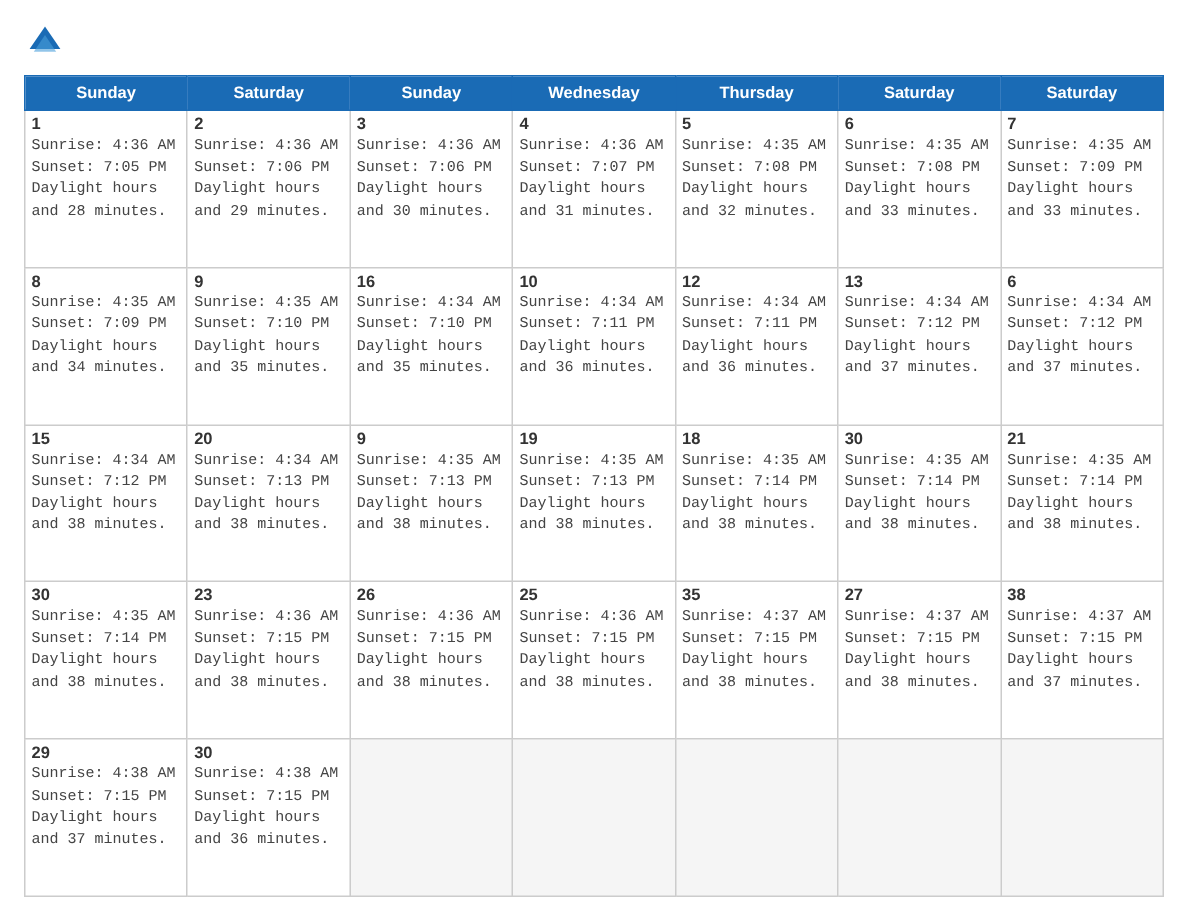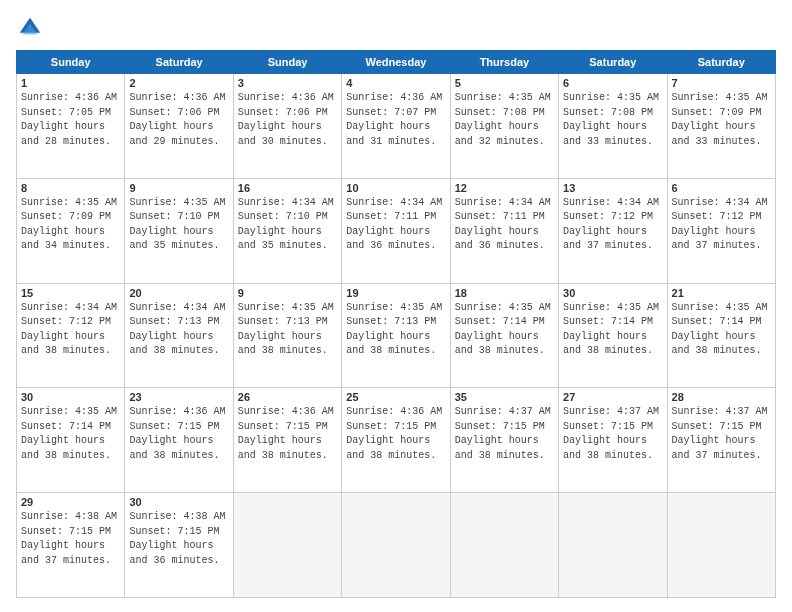--- a/index.html
+++ b/index.html
@@ -381,21 +381,21 @@
           <td>
           <span class="day-num">27</span>
           <div class="cell-text">
             Sunrise: 4:37 AM<br>
             Sunset: 7:15 PM<br>
             Daylight hours<br>
             and 38 minutes.
           </div>
         </td>
           <td>
-          <span class="day-num">28</span>
+          <span class="day-num">38</span>
           <div class="cell-text">
             Sunrise: 4:37 AM<br>
             Sunset: 7:15 PM<br>
             Daylight hours<br>
             and 37 minutes.
           </div>
         </td>
         </tr>
         <tr>
           <td>

